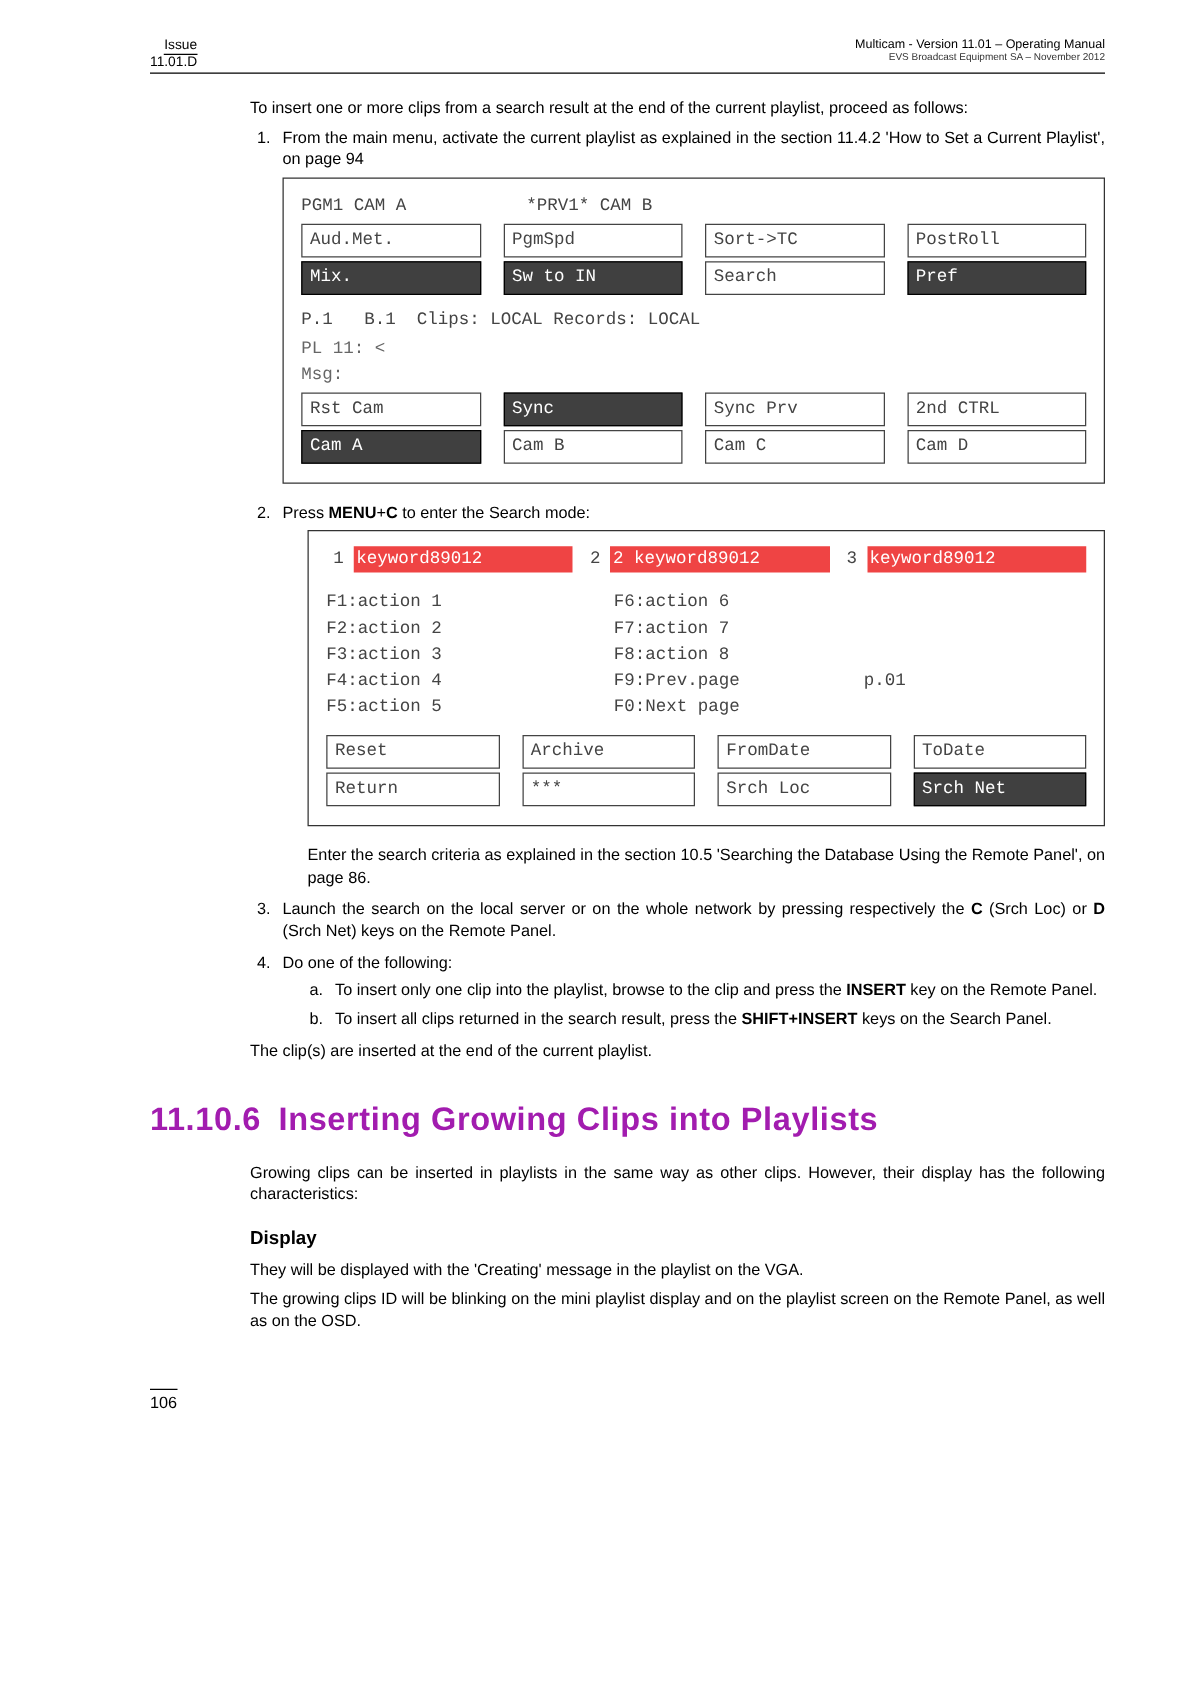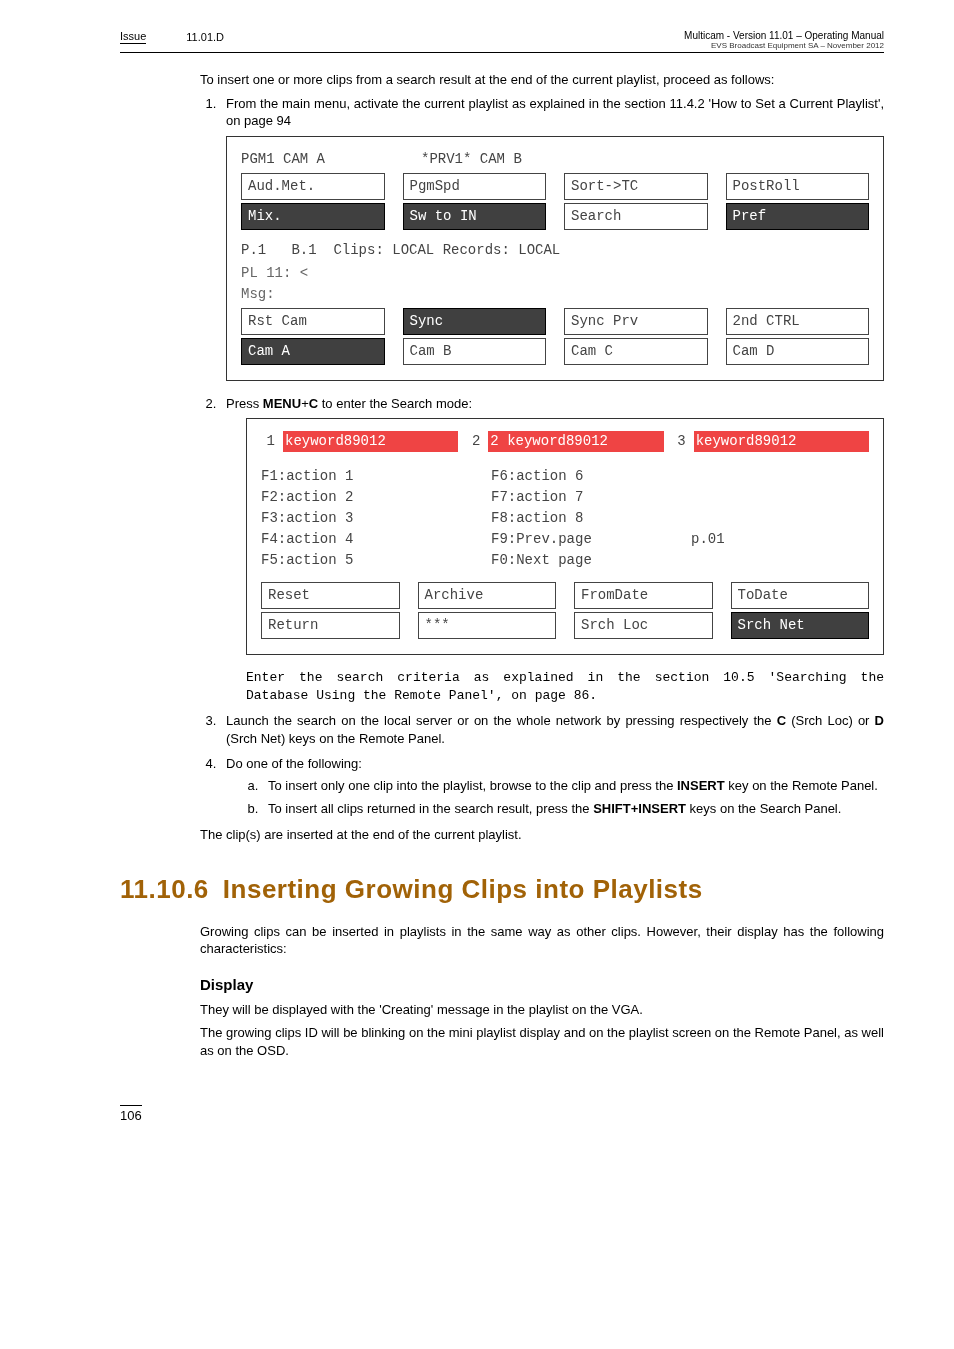--- a/index.html
+++ b/index.html
@@ -18,23 +18,22 @@
     display: flex;
     justify-content: space-between;
     align-items: flex-start;
     border-bottom: 1px solid #000;
     padding-bottom: 2px;
     margin-bottom: 18px;
     font-size: 11px;
   }
   .header-left {
     display: flex;
-    flex-direction: row;
-    align-items: center;
-    gap: 40px;
+    flex-direction: column;
+    align-items: flex-end;
   }
   .issue-word {
     border-bottom: 1px solid #000;
     padding-bottom: 1px;
   }
   .header-right {
     text-align: right;
   }
   .header-right .line1 { font-size: 10px; }
   .header-right .line2 { font-size: 8px; color: #333; }
@@ -70,25 +69,25 @@
   .clips-row { margin: 10px 0 2px 0; }
   .kw-row { display: flex; align-items: center; gap: 8px; margin-bottom: 14px; }
   .kw-num { width: 14px; text-align: right; }
   .kw-cell { flex: 1; padding: 0 2px; }
   .kw-cell.dark { background: #ef4444; color: #fff; }
   .mono-grey { color: #666; }
   .cols2 { display: flex; }
   .cols2 .c1 { width: 230px; }
   .cols2 .c2 { width: 200px; }
   .cols2 .c3 { flex: 1; }
-  .afterbox-note { margin-top: 14px; margin-left: 20px; font-family: Liberation Mono, monospace; }
+  .afterbox-note { margin-top: 14px; margin-left: 20px; }
 
   h2.section-head {
     font-size: 26px;
-    color: #a16207;
+    color: #a21caf;
     font-weight: bold;
     margin: 30px 0 18px -80px;
     letter-spacing: 0.5px;
   }
   h2.section-head .num { margin-right: 14px; }
   h3.sub-head { font-size: 15px; margin: 18px 0 8px 0; }
   .footer-pagenum {
     border-top: 1px solid #000;
     display: inline-block;
     margin-top: 40px;

